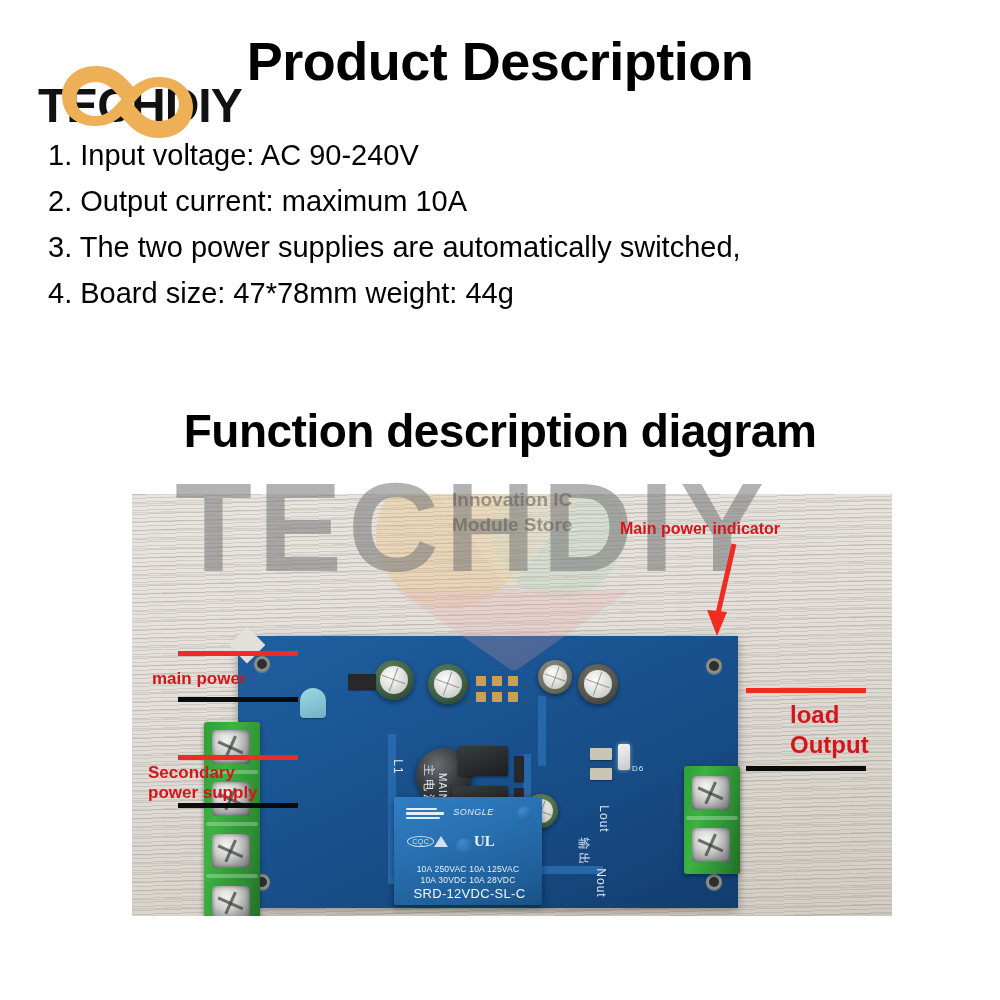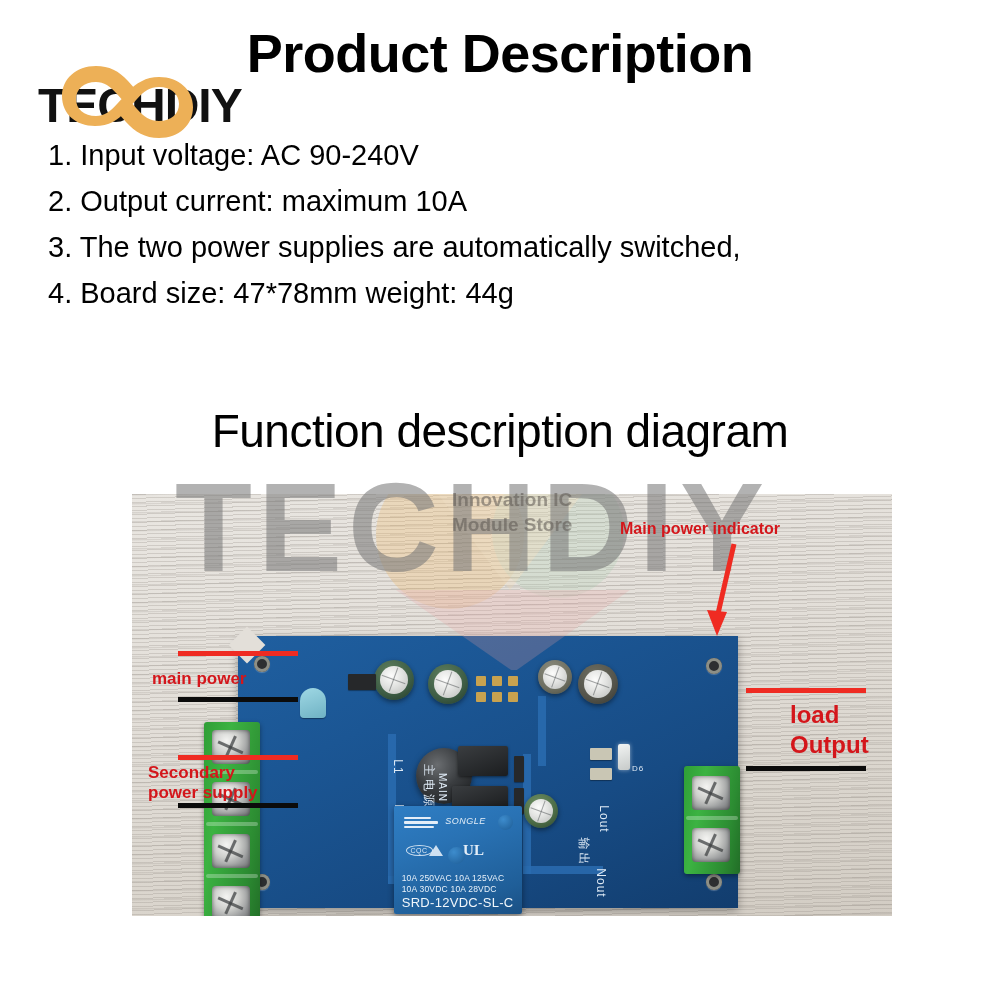--- a/index.html
+++ b/index.html
@@ -14,27 +14,27 @@
     position:absolute;left:38px;top:52px;width:240px;height:100px;
   }
   #brand-logo .wordmark{
     position:absolute;left:0;top:26px;width:100%;
     font-size:48px;font-weight:bold;letter-spacing:-1px;color:#111;
     font-family:"Liberation Sans", sans-serif;
   }
 
   
   #page-title{
-    position:absolute;left:0;top:22px;width:1000px;text-align:center;
+    position:absolute;left:0;top:30px;width:1000px;text-align:center;
     font-size:54px;font-weight:bold;color:#000;letter-spacing:-.5px;
     font-family:"Liberation Sans", sans-serif;
   }
   #section-title{
     position:absolute;left:0;top:404px;width:1000px;text-align:center;
-    font-size:46px;font-weight:normal;color:#000;letter-spacing:-.5px;
+    font-size:46px;font-weight:bold;color:#000;letter-spacing:-.5px;
     z-index:6;
   }
 
   
   #spec-list{
     position:absolute;left:48px;top:132px;width:910px;
     font-size:29px;line-height:46px;color:#000;font-weight:500;
   }
   #spec-list .spec-line{white-space:pre;}
 
@@ -281,21 +281,21 @@
 
     <div class="silk" style="left:168px;top:142px;transform:rotate(90deg);letter-spacing:3px;">主电源</div>
     <div class="silk small" style="left:190px;top:146px;transform:rotate(90deg);">MAIN</div>
     <div class="silk" style="left:168px;top:232px;transform:rotate(90deg);letter-spacing:3px;">副电源</div>
     <div class="silk small" style="left:188px;top:238px;transform:rotate(90deg);">BACKUP</div>
 
     <div class="silk" style="left:352px;top:176px;transform:rotate(90deg);">Lout</div>
     <div class="silk" style="left:348px;top:240px;transform:rotate(90deg);">Nout</div>
     <div class="silk" style="left:330px;top:208px;transform:rotate(90deg);letter-spacing:3px;">输出</div>
 
-    <div class="relay" style="left:156px;top:170px;width:128px;height:108px;">
+    <div class="relay" style="left:156px;top:161px;width:148px;height:108px;text-align:center;">
       <div class="slogo">
           <i></i>
           <i></i>
           <i></i>
         </div>
       <div class="songle">SONGLE</div>
       <div class="dimple2"></div>
       <div class="cqc">CQC</div>
       <div class="tri"></div>
       <div class="dimple"></div>

